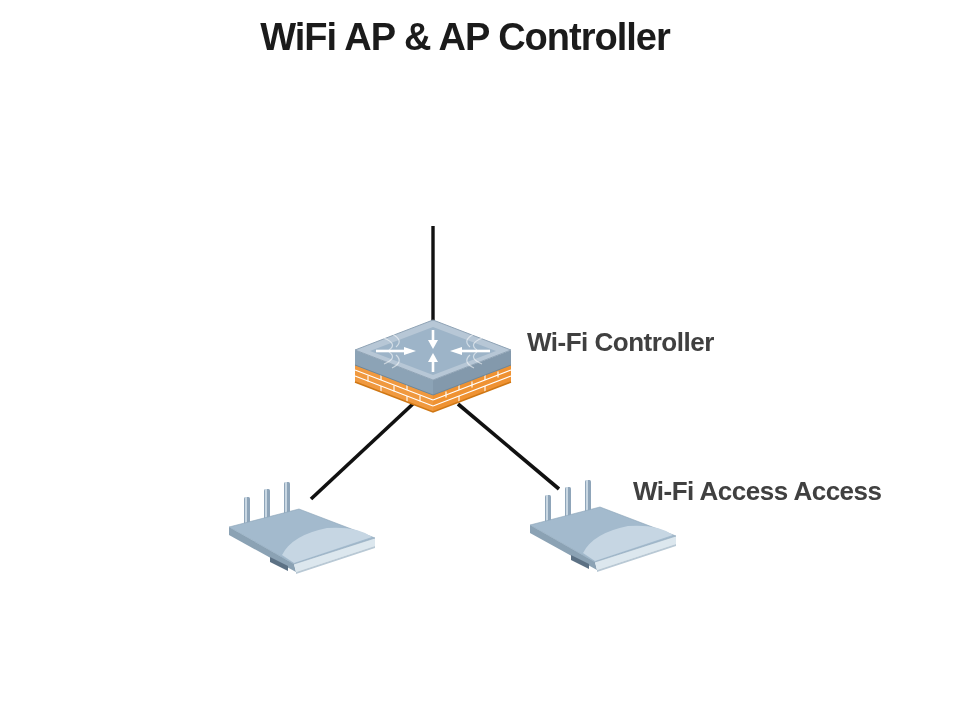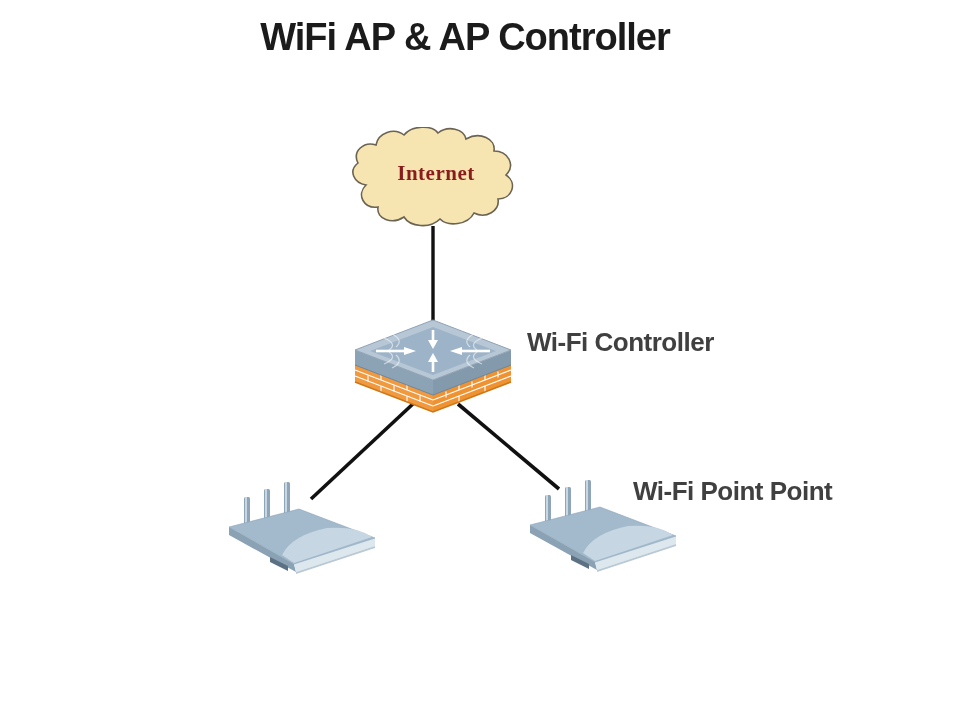--- a/index.html
+++ b/index.html
@@ -30,30 +30,20 @@
 <div class="canvas">
 
   <div class="slide-title">WiFi AP &amp; AP Controller</div>
 
   <svg class="lines-overlay" width="960" height="720" viewBox="0 0 960 720" aria-hidden="true">
     <line x1="433" y1="226" x2="433" y2="325" stroke="#111111" stroke-width="3.4"></line>
     <line x1="415" y1="402" x2="311" y2="499" stroke="#111111" stroke-width="3.6"></line>
     <line x1="458" y1="404" x2="559" y2="489" stroke="#111111" stroke-width="3.6"></line>
   </svg>
 
-  <div class="node" style="left:344px;top:127px;width:184px;height:104px;">
-    <svg width="184" height="104" viewBox="0 0 184 104">
-      <path d="M22,58 C10,56 4,44 14,36 C8,24 20,14 32,18 C34,6 50,0 60,8
-               C68,-2 88,-2 94,6 C104,-2 120,2 122,12 C136,4 152,12 150,24
-               C164,24 172,38 162,48 C174,56 168,72 154,72 C156,84 142,92 130,86
-               C124,98 104,100 96,92 C86,102 66,100 60,90 C48,98 32,92 34,80
-               C20,82 12,68 22,58 Z" fill="#f6e5b0" stroke="#6b6353" stroke-width="1.6"></path>
-    </svg>
-    <div class="internet-text">Internet</div>
-  </div>
 
   <div class="node" style="left:348px;top:318px;width:170px;height:100px;">
     <svg width="170" height="100" viewBox="0 0 170 100">
 
       <path d="M7,46 L85,76 L85,94 L7,64 Z" fill="#f0993f"></path>
       <path d="M85,76 L163,46 L163,64 L85,94 Z" fill="#ef9232"></path>
       <g stroke="#ffffff" stroke-width="1.1">
         <path d="M7,52 L85,82" fill="none"></path>
         <path d="M7,58 L85,88" fill="none"></path>
         <path d="M85,82 L163,52" fill="none"></path>
@@ -123,15 +113,15 @@
     </svg>
   </div>
 
   <div class="node" style="left:523px;top:478px;width:155px;height:95px;">
     <svg width="155" height="95" viewBox="0 0 155 95">
       <use href="#ap-symbol"></use>
     </svg>
   </div>
 
   <div class="blue-label" style="left:527px;top:327px;">Wi-Fi Controller</div>
-  <div class="blue-label" style="left:633px;top:476px;">Wi-Fi Point Point</div>
+  <div class="blue-label" style="left:633px;top:476px;">Wi-Fi Access Access</div>
 
 </div>
 
 </body></html>

